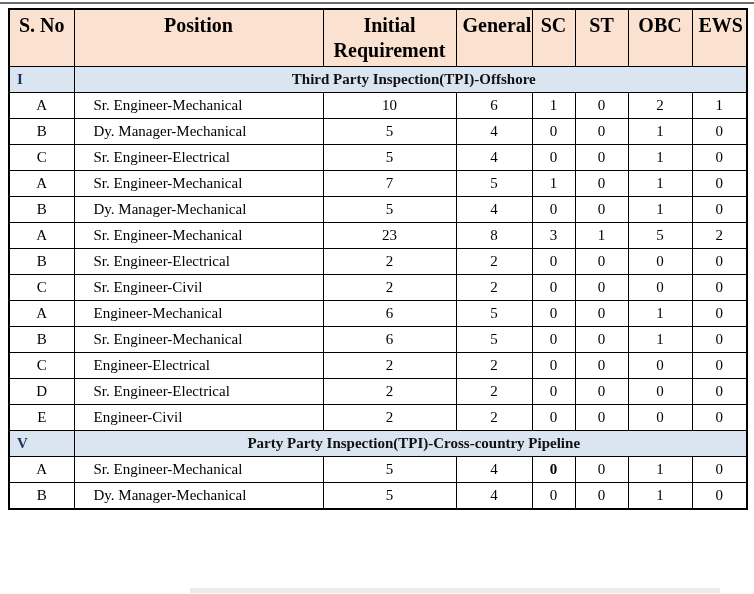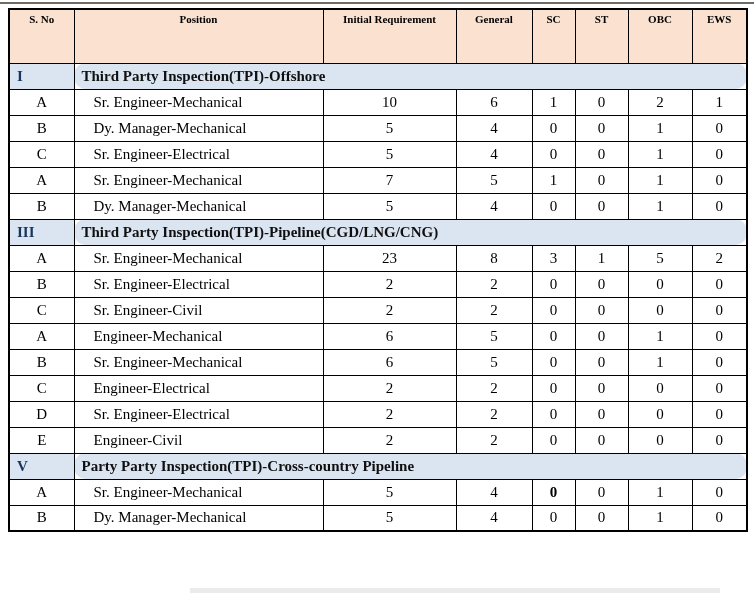--- a/index.html
+++ b/index.html
@@ -34,40 +34,39 @@
     border: 1px solid #000000;
     font-size: 15px;
     line-height: 1.25;
     overflow: hidden;
   }
   tr.header-row th {
     height: 54px;
     vertical-align: top;
     padding: 3px 6px;
     font-weight: bold;
-    font-size: 11px;
+    font-size: 20px;
     text-align: center;
     background: #fbe2d0;
   }
   tr.section-row td {
     height: 26px;
     background: #dbe5f1;
     font-weight: bold;
     vertical-align: middle;
   }
   td.sno-roman {
     padding-left: 7px;
     color: #17365d;
     text-align: left;
   }
   td.section-title {
     padding-left: 7px;
     color: #101010;
-    text-align: left;
-    border-radius: 12px;
+    text-align: center;
   }
   tr.data-row td {
     height: 26px;
     vertical-align: middle;
     background: #ffffff;
     text-align: center;
     padding: 1px 2px;
   }
   tr.data-row td.col-position {
     text-align: left;
@@ -151,24 +150,20 @@
       <tr class="data-row">
         <td class="col-sno">B</td>
         <td class="col-position">Dy. Manager-Mechanical</td>
         <td class="col-initial">5</td>
         <td class="col-general">4</td>
         <td class="col-sc">0</td>
         <td class="col-st">0</td>
         <td class="col-obc">1</td>
         <td class="col-ews">0</td>
       </tr>
-      <tr class="section-row">
-        <td class="sno-roman">III</td>
-        <td colspan="7" class="section-title">Third Party Inspection(TPI)-Pipeline(CGD/LNG/CNG)</td>
-      </tr>
       <tr class="data-row">
         <td class="col-sno">A</td>
         <td class="col-position">Sr. Engineer-Mechanical</td>
         <td class="col-initial">23</td>
         <td class="col-general">8</td>
         <td class="col-sc">3</td>
         <td class="col-st">1</td>
         <td class="col-obc">5</td>
         <td class="col-ews">2</td>
       </tr>

